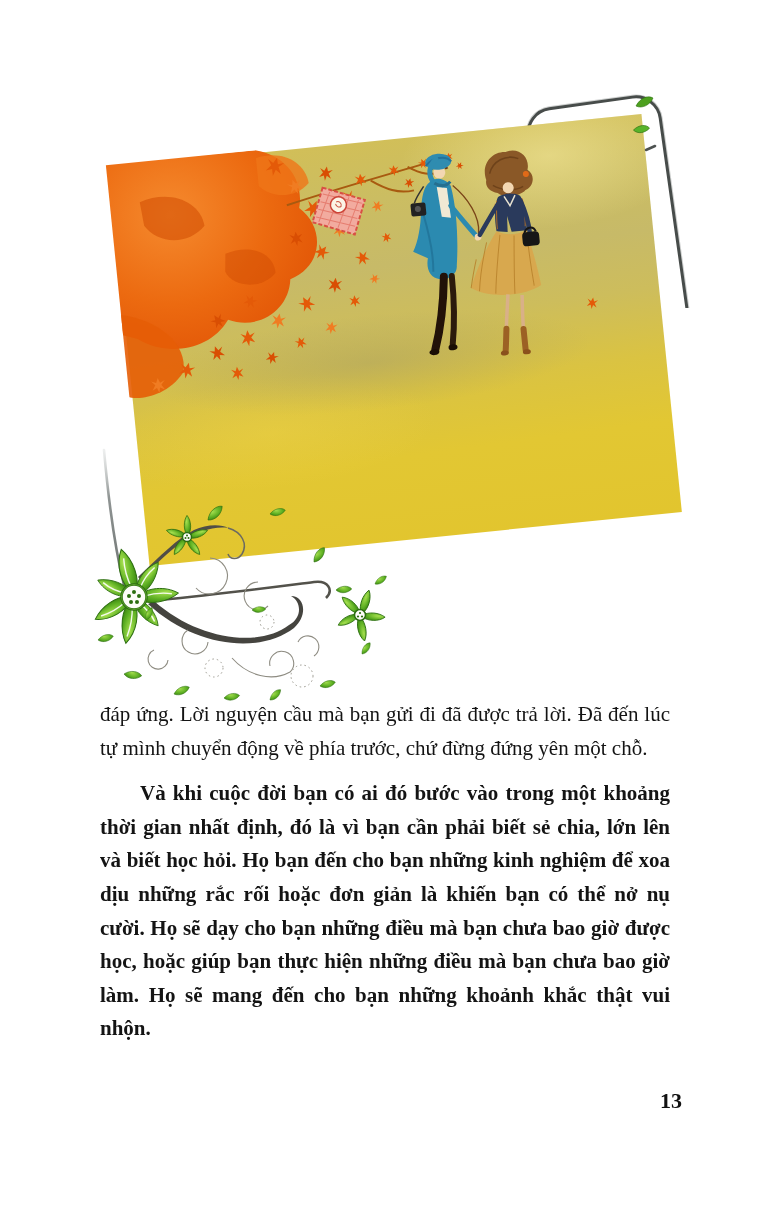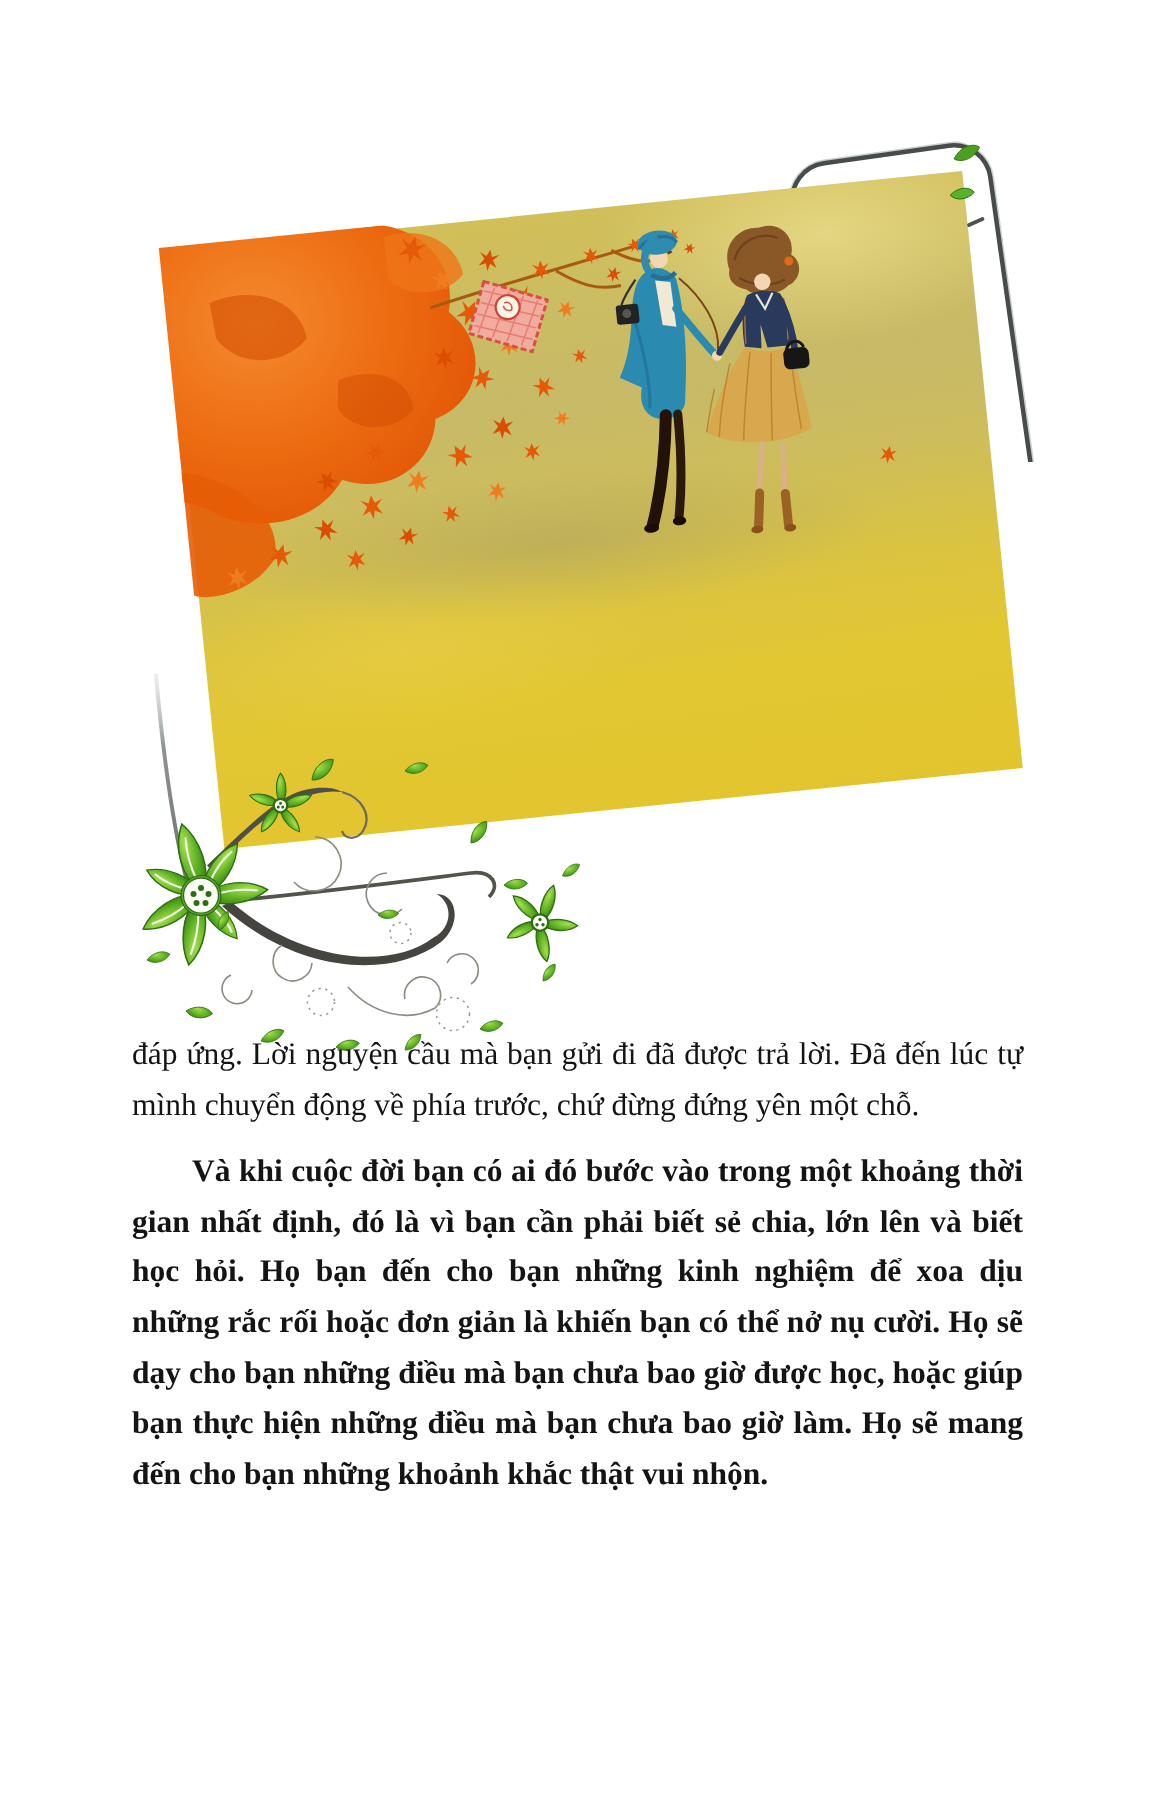--- a/index.html
+++ b/index.html
@@ -39,21 +39,21 @@
   .couple{left:278px;top:8px;}
   .envelope{left:192px;top:36px;}
 
   
   .ornament{position:absolute;left:62px;top:462px;z-index:3;}
   .card-leaves{position:absolute;left:626px;top:92px;z-index:3;}
 
   
   .body-text{position:absolute;left:88px;top:686px;width:594px;z-index:4;}
   .body-text p{
-    margin:0;
+    margin:12px;
     font-size:21px;
     line-height:33.6px;
     text-align:justify;
     color:#141414;
   }
   .body-text p.indent{text-indent:40px;margin-top:11px;font-weight:bold;}
   .page-number{
     position:absolute;left:88px;top:1088px;width:594px;
     text-align:right;font-size:22px;font-weight:bold;color:#111;z-index:4;
   }
@@ -296,14 +296,15 @@
     <path d="M10,14 C14,6 22,3 27,6 C24,13 16,17 10,14 Z" fill="#4da01e" stroke="#2c6e10" stroke-width=".6"></path>
     <path d="M8,40 C12,33 19,31 23,34 C20,40 13,43 8,40 Z" fill="#57b32a" stroke="#2c6e10" stroke-width=".6" transform="rotate(15 15 37)"></path>
     <path d="M20,58 l9,-4" stroke="#4d5250" stroke-width="2.5" stroke-linecap="round"></path>
   </svg>
 
   <div class="body-text">
     <p>đáp ứng. Lời nguyện cầu mà bạn gửi đi đã được trả lời. Đã đến lúc tự mình chuyển động về phía trước, chứ đừng đứng yên một chỗ.</p>
     <p class="indent">Và khi cuộc đời bạn có ai đó bước vào trong một khoảng thời gian nhất định, đó là vì bạn cần phải biết sẻ chia, lớn lên và biết học hỏi. Họ bạn đến cho bạn những kinh nghiệm để xoa dịu những rắc rối hoặc đơn giản là khiến bạn có thể nở nụ cười. Họ sẽ dạy cho bạn những điều mà bạn chưa bao giờ được học, hoặc giúp bạn thực hiện những điều mà bạn chưa bao giờ làm. Họ sẽ mang đến cho bạn những khoảnh khắc thật vui nhộn.</p>
   </div>
 
+  <div class="page-number">13</div>
 
 </div>
 
 </body></html>

